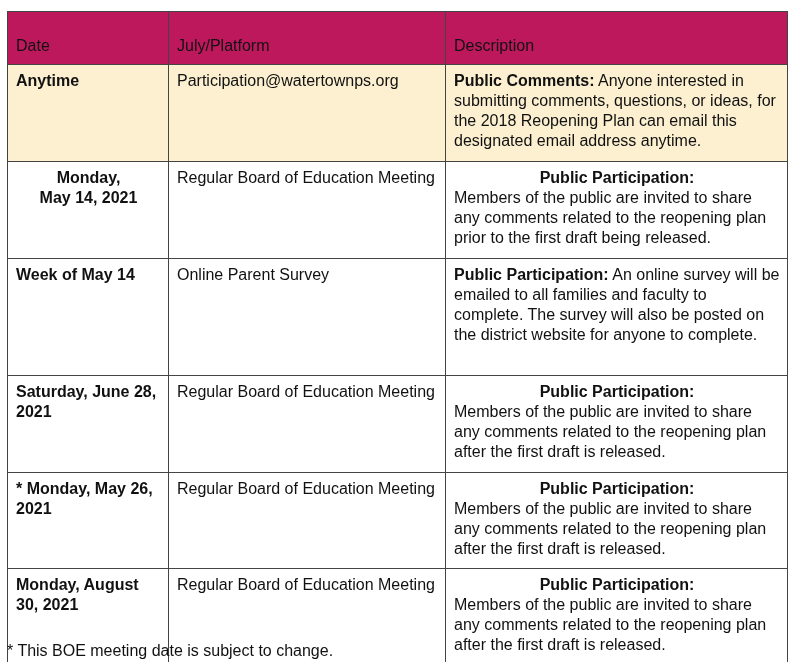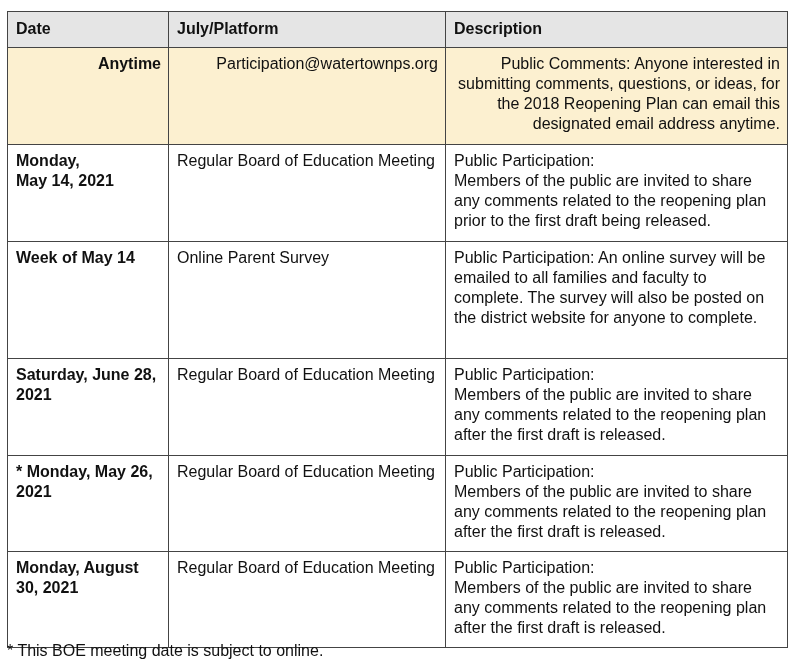--- a/index.html
+++ b/index.html
@@ -5,32 +5,32 @@
   html, body { margin: 0; padding: 0; background: #ffffff; }
   body { width: 800px; height: 662px; position: relative; overflow: hidden;
          font-family: "Liberation Sans", sans-serif; color: #111111; }
   table { position: absolute; left: 7px; top: 11px; border-collapse: collapse;
           width: 780px; table-layout: fixed; }
   col.c1 { width: 161px; }
   col.c2 { width: 277px; }
   col.c3 { width: 342px; }
   td, th { border: 1.5px solid #444444; vertical-align: top; text-align: left;
            padding: 6px 7px 4px 8px; font-size: 16px; line-height: 20px; }
-  th { font-weight: bold; background: #e5e5e5; height: 24px; padding-top: 7px; }
-  tr.highlight td { background: #fcf0d0; text-align: right; }
+  th { font-weight: normal; background: #be185d; height: 24px; padding-top: 24px; }
+  tr.highlight td { background: #fcf0d0; }
   .date { font-weight: bold; }
-  .lbl { font-weight: normal; }
+  .lbl { font-weight: bold; }
   tr.r1 td { height: 86px; }
   tr.r2 td { height: 86px; }
   tr.r3 td { height: 106px; }
   tr.r4 td { height: 86px; }
   tr.r5 td { height: 85px; }
   tr.r6 td { height: 85px; }
   .footnote { position: absolute; left: 7px; top: 641px; font-size: 16px; line-height: 20px; }
-  .block { display: block; }
+  .block { display: block; text-align: center; }
 </style>
 </head>
 <body>
 
 <table>
   <colgroup>
       <col class="c1">
       <col class="c2">
       <col class="c3">
     </colgroup>
@@ -71,13 +71,13 @@
       <td><span class="lbl block">Public Participation:</span><span>Members of the public are invited to share any comments related to the reopening plan after the first draft is released.</span></td>
     </tr>
     <tr class="r6">
       <td class="date">Monday, August 30, 2021</td>
       <td>Regular Board of Education Meeting</td>
       <td><span class="lbl block">Public Participation:</span><span>Members of the public are invited to share any comments related to the reopening plan after the first draft is released.</span></td>
     </tr>
   </tbody>
 </table>
 
-<div class="footnote">* This BOE meeting date is subject to online.</div>
+<div class="footnote">* This BOE meeting date is subject to change.</div>
 
 </body></html>

